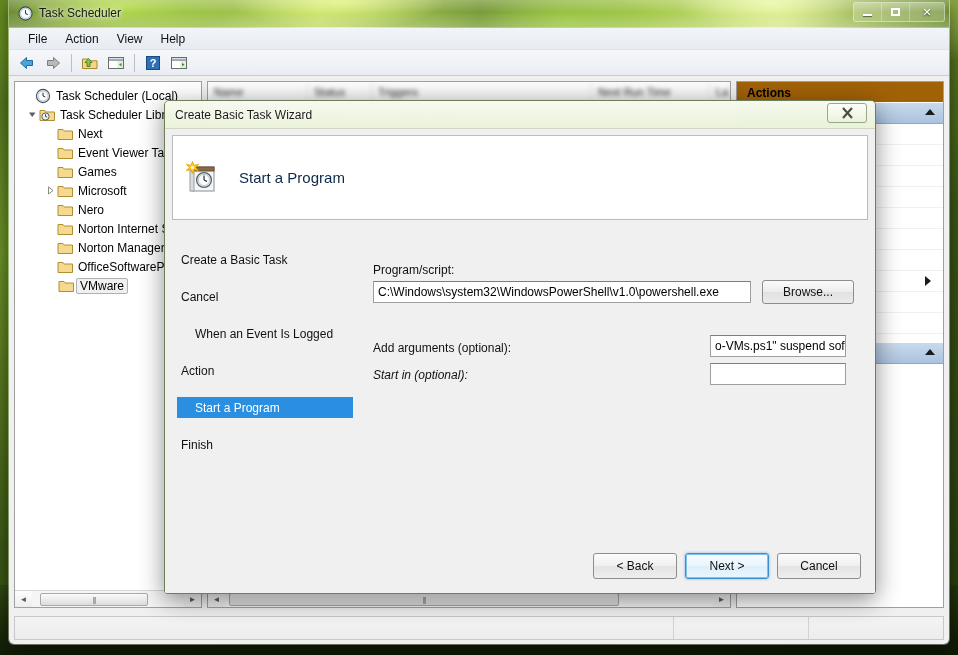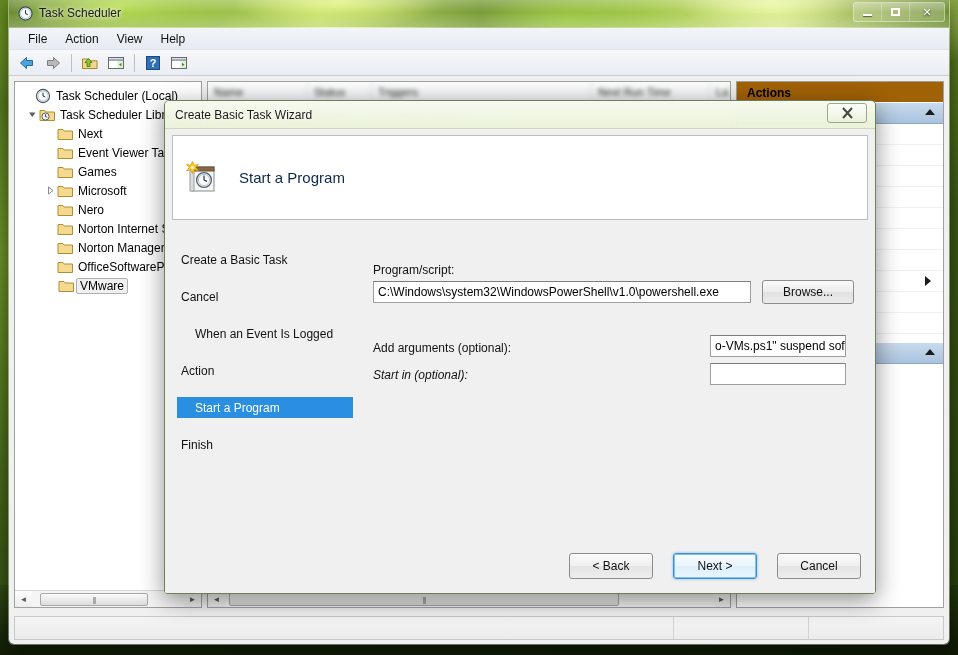--- a/index.html
+++ b/index.html
@@ -380,21 +380,21 @@
   #in-args {
     position: absolute; left: 337px; top: 80px; width: 136px;
     text-align: left;
   }
   #lbl-startin { position: absolute; left: 0; top: 113px; font-style: italic; }
   #in-startin { position: absolute; left: 337px; top: 108px; width: 136px; }
 
   
   #dlg-buttons {
     position: absolute; right: 14px; bottom: 14px;
-    display: flex; gap: 20px;
+    display: flex; gap: 8px;
   }
   .dlgbtn {
     width: 84px; height: 26px;
     background: linear-gradient(180deg,#fbfbfb 0%, #f0f0f0 48%, #e4e4e4 50%, #eeeeee 100%);
     border: 1px solid #8d8d8d; border-radius: 3px;
     font-size: 12px;
     display: flex; align-items: center; justify-content: center;
     color: #111;
   }
   .dlgbtn.default {

